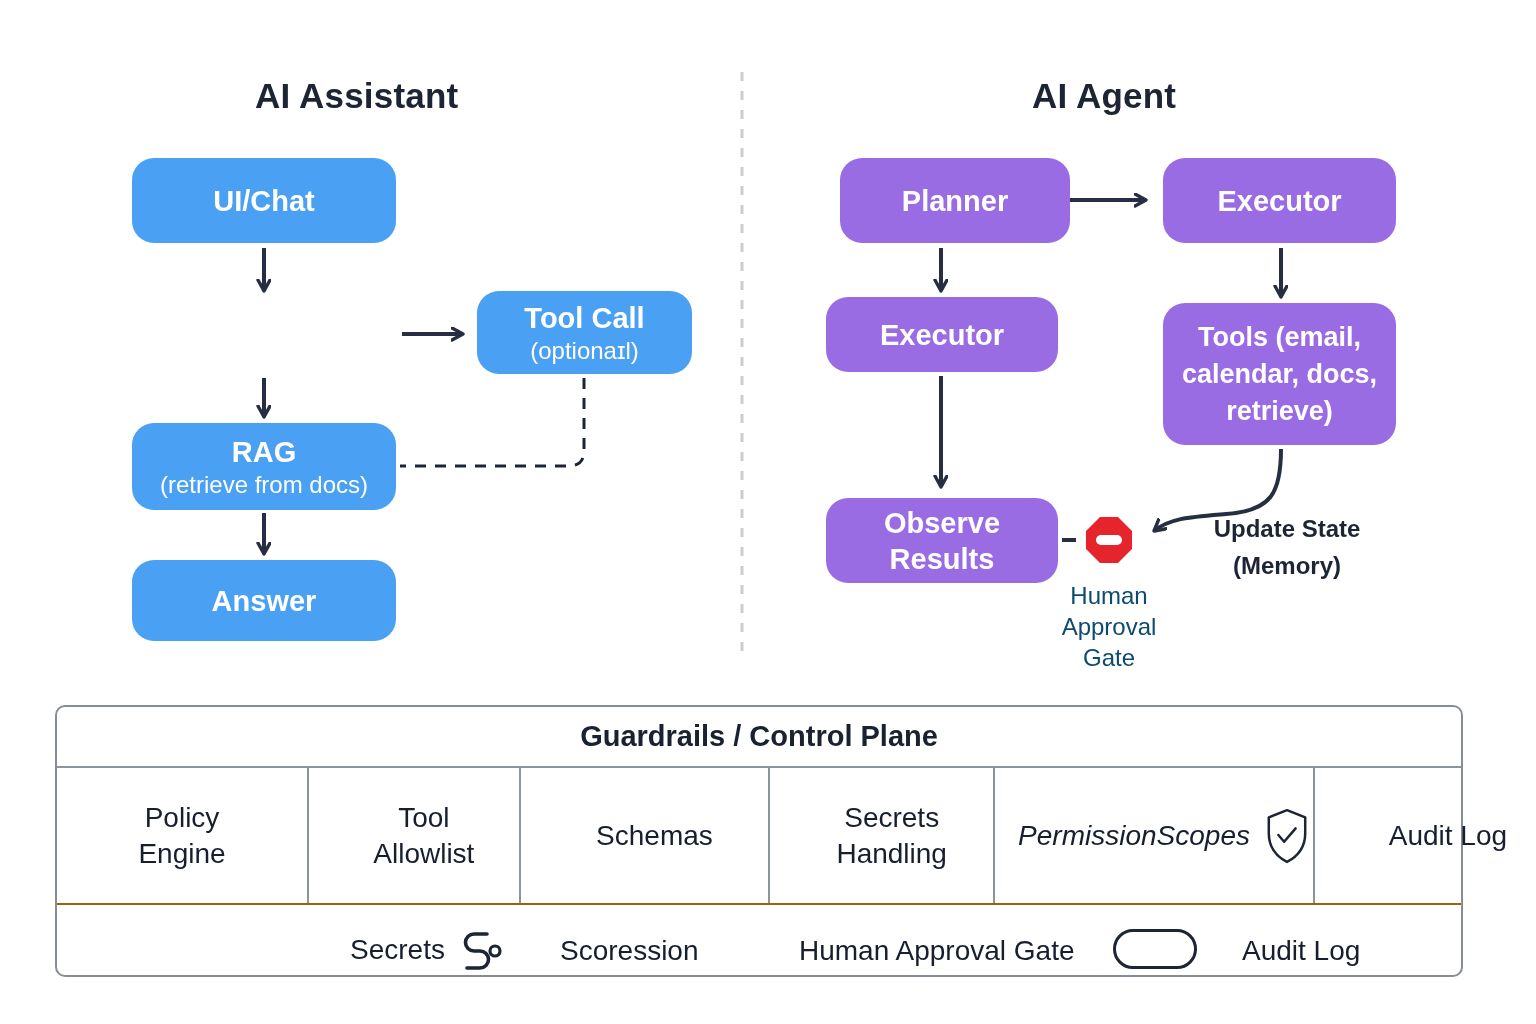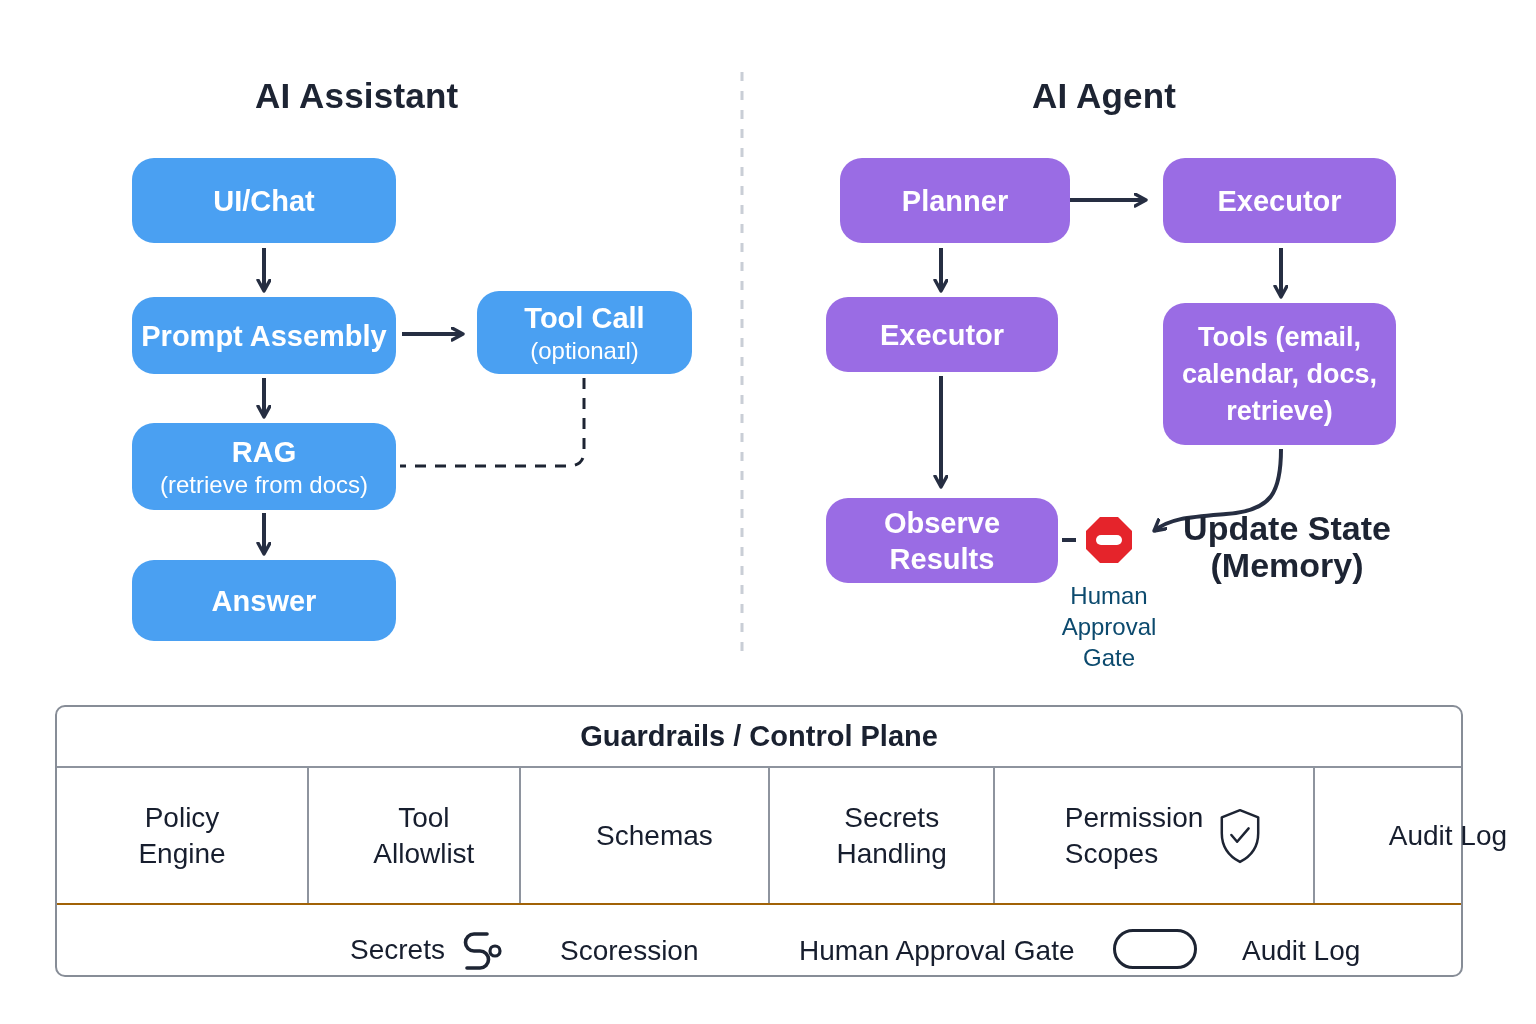--- a/index.html
+++ b/index.html
@@ -15,39 +15,39 @@
     line-height:36px;
   }
   .blue{background:#4AA0F2;}
   .purple{background:#9A6CE4;}
   .box .sub{font-weight:normal;font-size:24px;line-height:30px;}
   .box .big{font-size:29px;}
   .tools-line{font-size:27px;line-height:37px;}
   .gate-label{position:absolute;left:1037px;top:570px;width:144px;text-align:center;
     font-size:24px;line-height:31px;color:#0c4a6e;}
   .update-state{position:absolute;left:1183px;top:500px;width:208px;text-align:center;
-    font-size:34px;font-weight:bold;line-height:37px;color:#1D2433;}
+    font-size:24px;font-weight:bold;line-height:37px;color:#1D2433;}
   .octagon{position:absolute;left:1085px;top:506px;width:48px;height:48px;}
   
   .gtable{
     position:absolute;left:55px;top:695px;width:1408px;height:272px;background:#ffffff;
     border:2px solid #878D97;border-radius:10px;box-sizing:border-box;
   }
   .g-header{
     height:61px;border-bottom:2px solid #8E949E;display:flex;align-items:center;justify-content:center;
     font-size:29px;font-weight:bold;color:#1A2130;box-sizing:border-box;
   }
   .g-row1{display:flex;height:137px;border-bottom:2px solid #a16207;box-sizing:border-box;gap:20px;}
   .g-cell{
     display:flex;flex-direction:column;align-items:center;justify-content:center;
     font-size:28px;line-height:36px;color:#171E2E;border-right:2px solid #8E949E;box-sizing:border-box;
   }
   .g-cell:last-child{border-right:none;}
   .g-cell-inner{display:flex;flex-direction:row;align-items:center;gap:14px;}
-  .g-cell-text{display:flex;flex-direction:column;justify-content:center;}
+  .g-cell-text{display:flex;flex-direction:row;align-items:center;justify-content:center;font-style:italic;}
   .c0{flex:0 0 17.95%;} .c1{flex:0 0 13.65%;} .c2{flex:0 0 16.35%;}
   .c3{flex:0 0 14.6%;}  .c4{flex:0 0 21.35%;} .c5{flex:0 0 16.1%;}
   .g-row2{position:relative;height:94px;font-size:28px;color:#171E2E;}
   .r2-item{position:absolute;top:30px;white-space:nowrap;}
   .secrets-group{display:flex;align-items:center;gap:12px;position:absolute;left:293px;top:24px;}
   .pill{
     position:absolute;left:1056px;top:24px;width:84px;height:40px;border:3px solid #1D2433;
     border-radius:22px;box-sizing:border-box;background:transparent;
   }
 </style>
@@ -77,23 +77,20 @@
     <path d="M941,366 V477" stroke="#262E42" stroke-width="4" fill="none" marker-end="url(#vhead)"></path>
     <path d="M1281,439 C1281,482 1272,501 1226,504 C1190,507 1170,508 1154,521" stroke="#262E42" stroke-width="4" fill="none" marker-end="url(#vhead)"></path>
     <path d="M1062,530 H1076" stroke="#262E42" stroke-width="4" fill="none"></path>
   </svg>
 
   <div class="sec-title" style="left:255px;top:66px;">AI Assistant</div>
   <div class="sec-title" style="left:1032px;top:66px;">AI Agent</div>
 
   <div class="box blue" style="left:132px;top:148px;width:264px;height:85px;">
     <span>UI/Chat</span>
-  </div>
-  <div class="box blue" style="left:132px;top:287px;width:264px;height:77px;">
-    <span>Prompt Assembly</span>
   </div>
   <div class="box blue" style="left:477px;top:281px;width:215px;height:83px;">
     <span class="big">Tool Call</span>
     <span class="sub">(optionaɪl)</span>
   </div>
   <div class="box blue" style="left:132px;top:413px;width:264px;height:87px;">
     <span class="big">RAG</span>
     <span class="sub">(retrieve from docs)</span>
   </div>
   <div class="box blue" style="left:132px;top:550px;width:264px;height:81px;">

